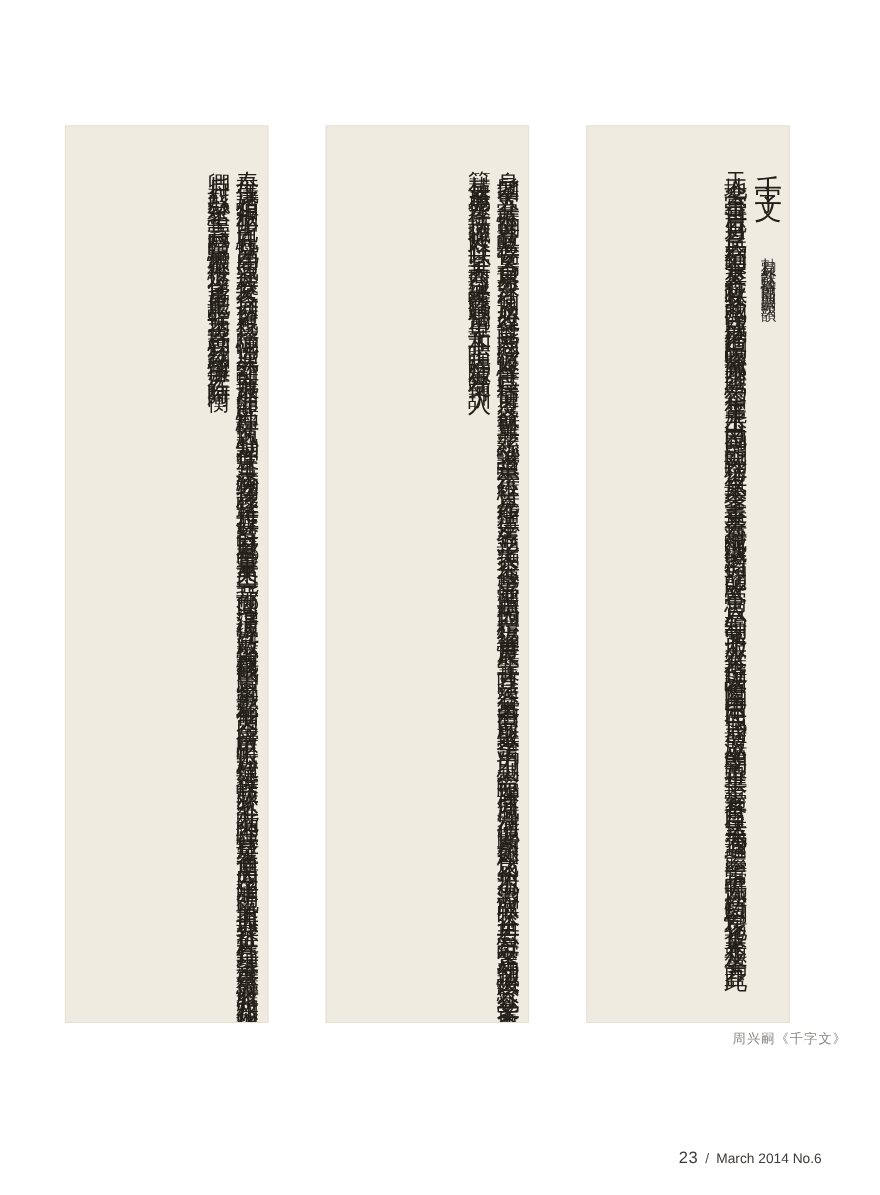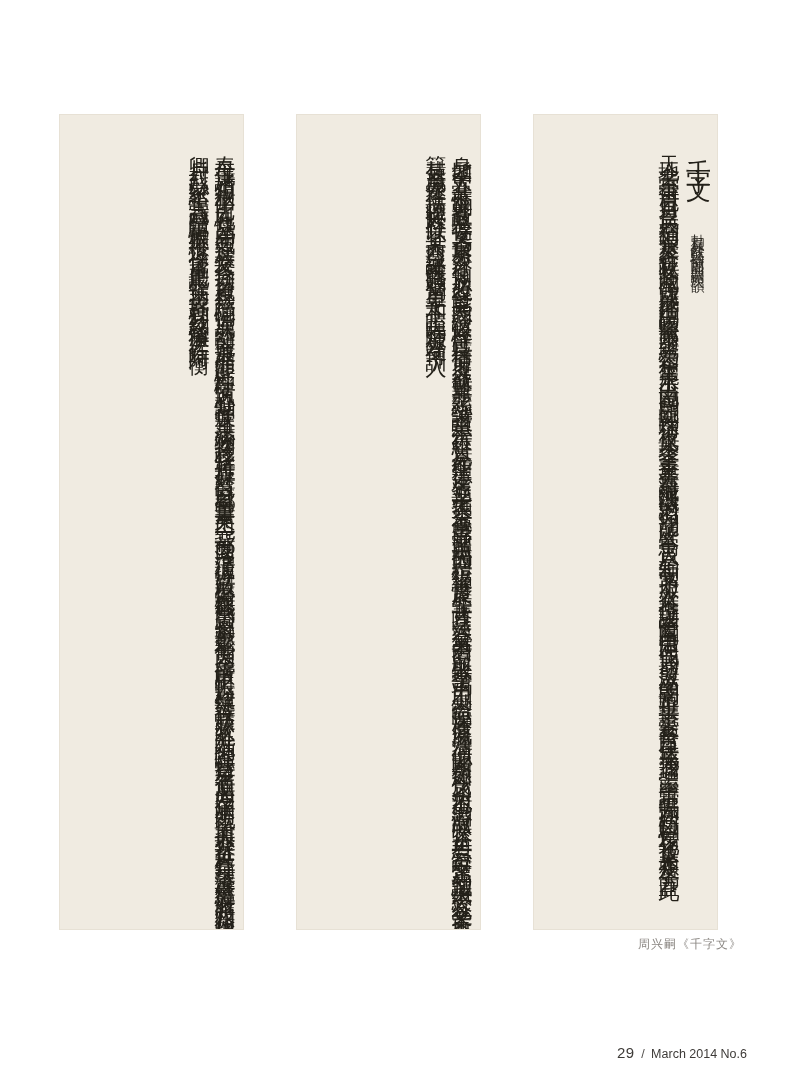--- a/index.html
+++ b/index.html
@@ -54,20 +54,21 @@
   .caption {
     position: absolute;
     top: 936px;
     left: 0;
     width: 742px;
     text-align: right;
     font-family: "Liberation Serif", serif;
     font-size: 12px;
     letter-spacing: 1px;
     color: #8b8783;
+    padding-left: 28px;
   }
   
   .footer {
     position: absolute;
     top: 1044px;
     left: 0;
     width: 747px;
     text-align: right;
     color: #3e3b38;
     font-size: 12.5px;
@@ -95,18 +96,18 @@
     <div class="first-col">
       <span class="title-text">千字文</span>
       <span class="annotation-text">勅員外散騎侍郎周興嗣次韻</span>
     </div>
     <div class="body-text">天地玄黃宇宙洪荒日月盈昃辰宿列張寒來暑往秋收冬藏閏餘成歲律呂調陽雲騰致雨露結為霜金生麗水玉出崑岡劍號巨闕珠稱夜光果珍李柰菜重芥薑海鹹河淡鱗潛羽翔龍師火帝鳥官人皇始制文字乃服衣裳推位讓國有虞陶唐弔民伐罪周發殷湯坐朝問道垂拱平章愛育黎首臣伏戎羌遐邇一體率賓歸王鳴鳳在樹白駒食場化被草木賴及萬方蓋此</div>
   </div>
 
   <div class="caption">周兴嗣《千字文》</div>
 
   <div class="footer">
-    <span class="page-number">29</span>
+    <span class="page-number">23</span>
     <span class="sep">/</span>
     <span class="issue">March 2014 No.6</span>
   </div>
 
 </div>
 
 </body></html>

